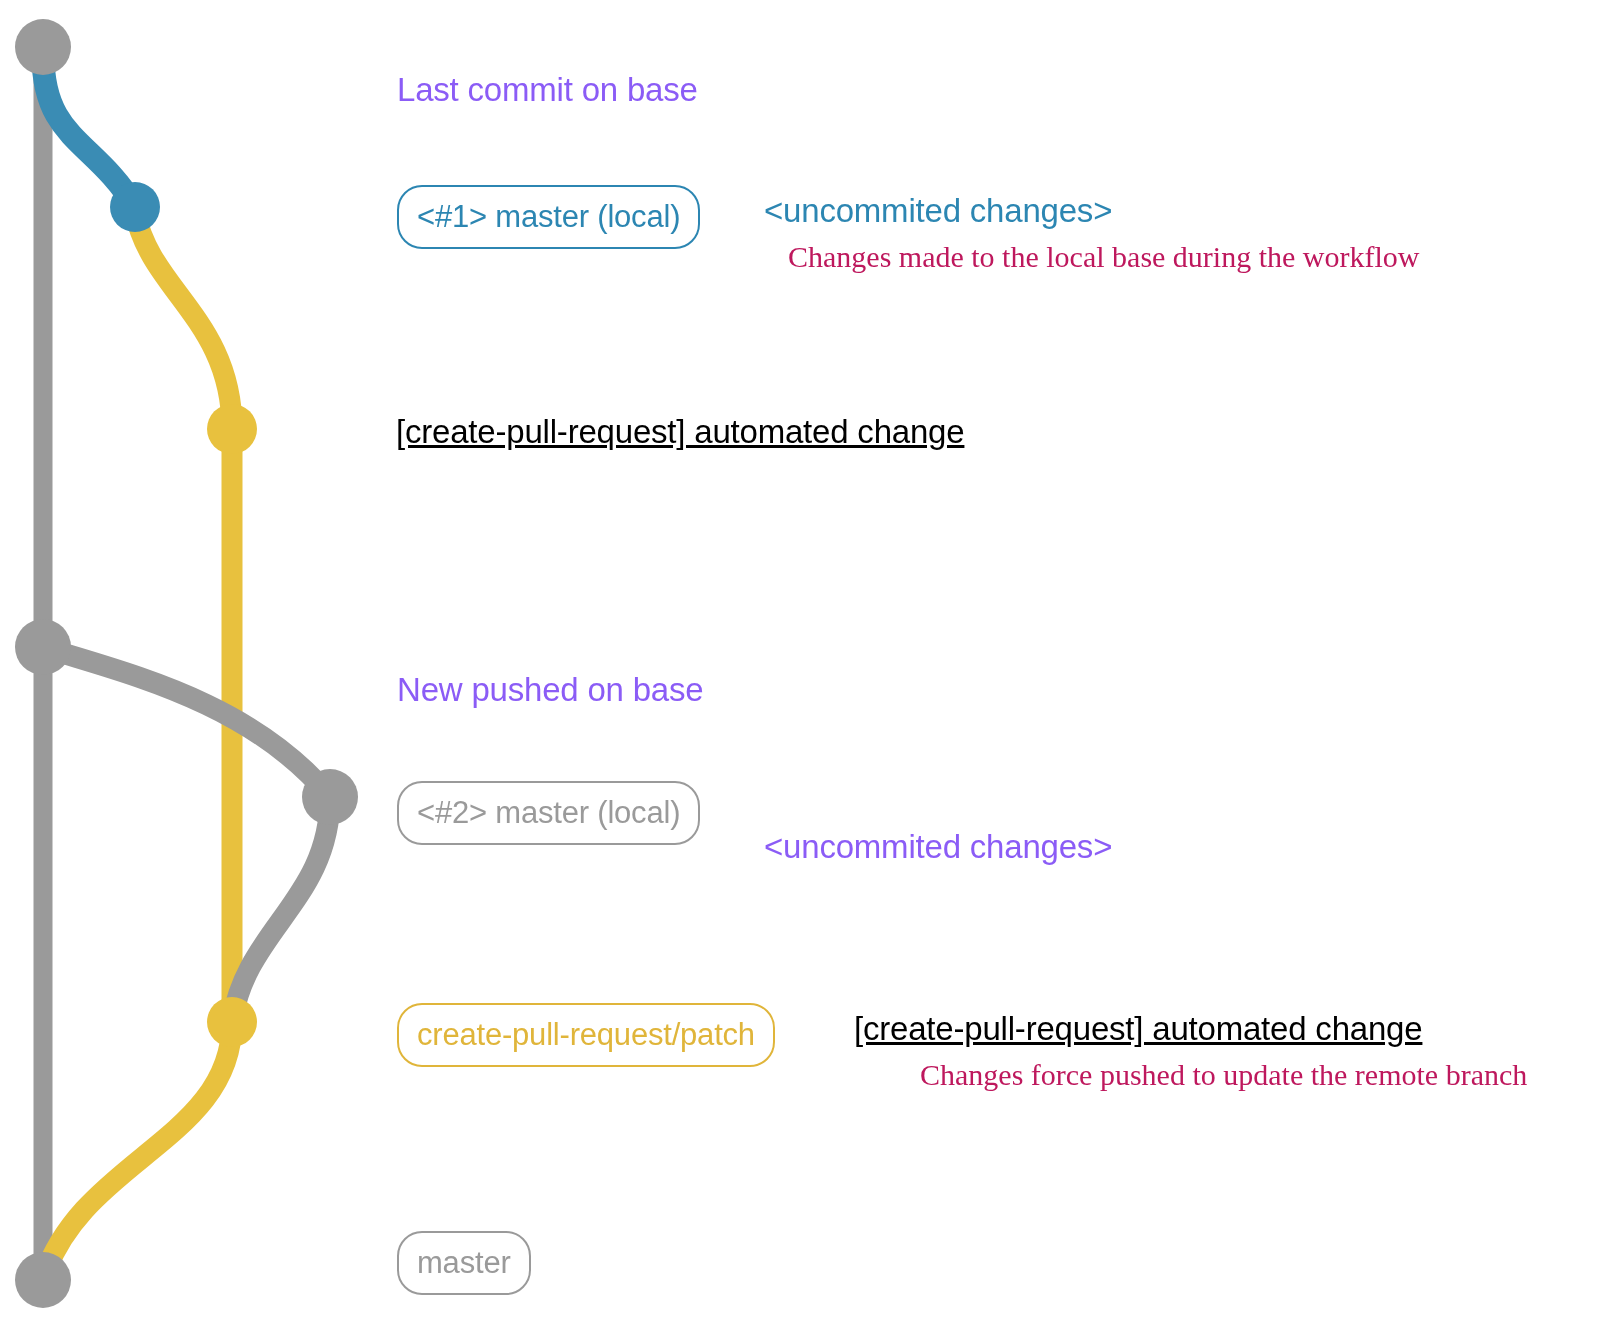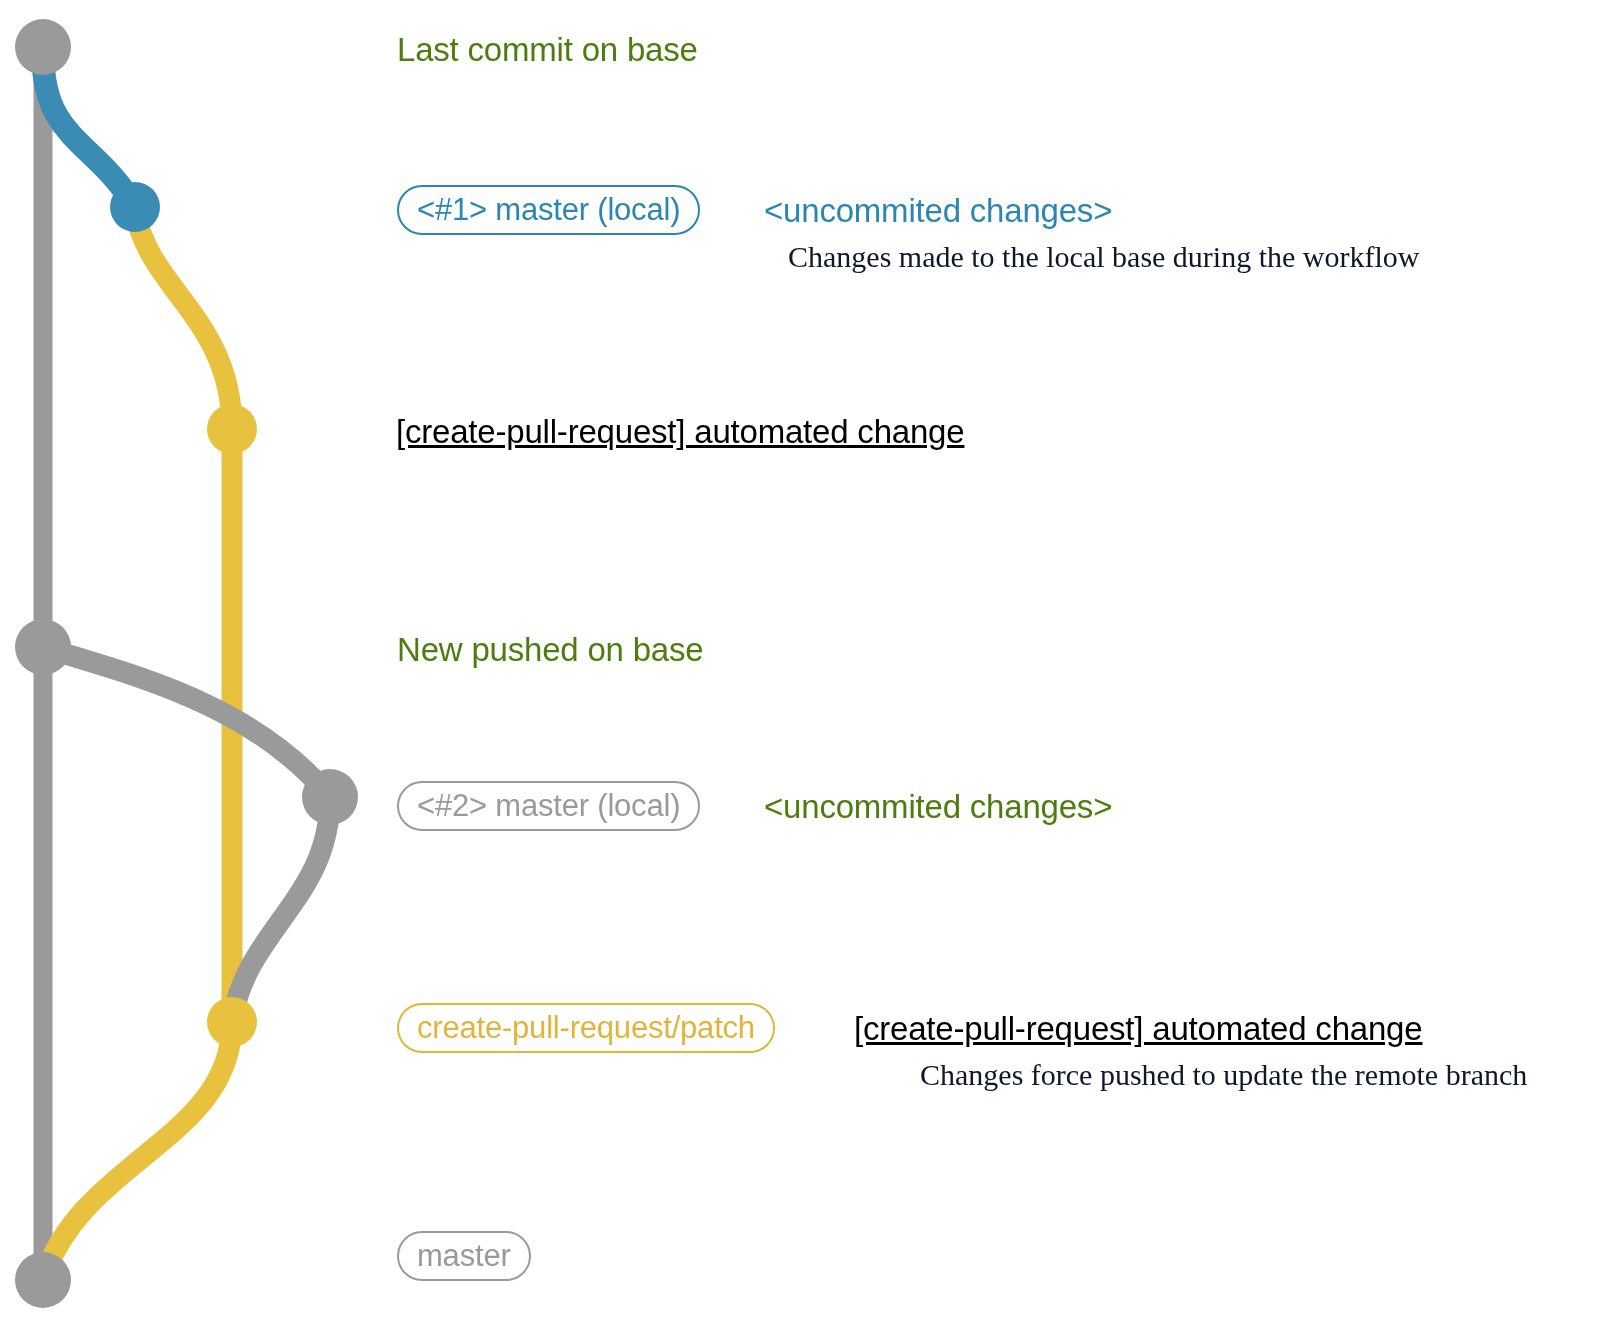--- a/index.html
+++ b/index.html
@@ -22,51 +22,51 @@
     width: 400px;
     height: 1344px;
   }
   .headline {
     position: absolute;
     white-space: nowrap;
     font-family: "Liberation Sans", sans-serif;
     font-size: 33px;
     letter-spacing: -0.2px;
   }
-  .headline.gray  { color: #4d7c0f; }
+  .headline.gray  { color: #8b5cf6; margin-top: 40px; }
   .headline.blue  { color: #2c86b2; }
   .headline.gold  { color: #000000; text-decoration: underline; }
 
   .badge {
     position: absolute;
     display: inline-flex;
     align-items: center;
     justify-content: center;
     box-sizing: border-box;
-    height: 50px;
+    height: 64px;
     padding: 0 18px;
     border-radius: 25px;
     border: 2px solid #9a9a9a;
     font-family: "Liberation Sans", sans-serif;
     font-size: 31px;
     letter-spacing: -0.2px;
     white-space: nowrap;
     color: #9a9a9a;
     background: transparent;
   }
   .badge.blue { border-color: #2c86b2; color: #2c86b2; }
   .badge.gold { border-color: #e0b53a; color: #e0b53a; }
   .badge.gray { border-color: #9a9a9a; color: #9a9a9a; }
 
   .note {
     position: absolute;
     white-space: nowrap;
     font-family: "Liberation Serif", serif;
     font-size: 30px;
-    color: #0f172a;
+    color: #be185d;
   }
 </style>
 </head>
 <body>
 
 <div id="canvas">
 
   <svg id="graph" viewBox="0 0 400 1344">
 
     <path d="M43,47 L43,1280" fill="none" stroke="#9a9a9a" stroke-width="19" stroke-linecap="round"></path>

